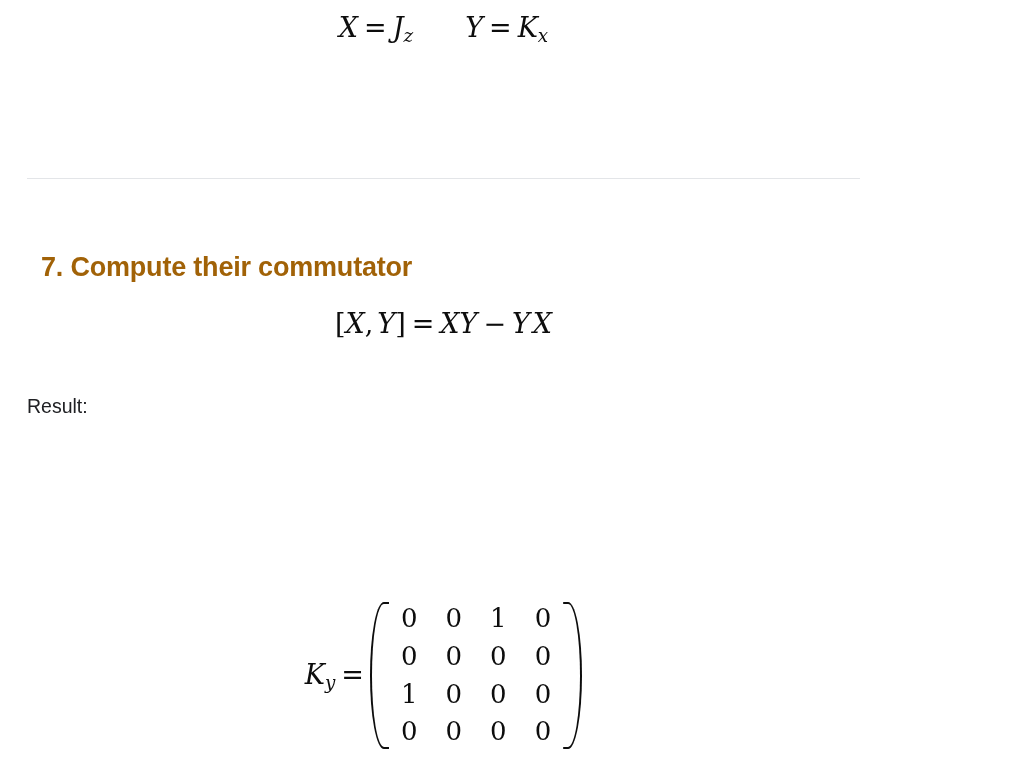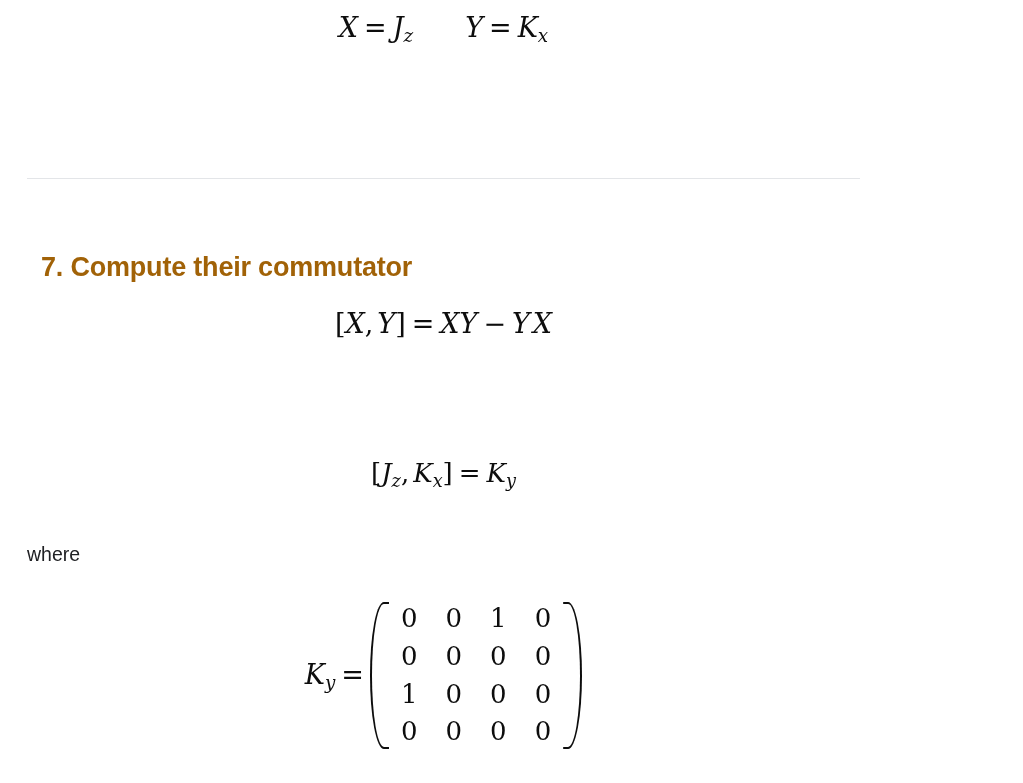--- a/index.html
+++ b/index.html
@@ -149,26 +149,23 @@
 
 
   <hr class="blk hrule" style="top: 178px;">
 
   <h2 class="blk section-title" style="top: 238px;">7. Compute their commutator</h2>
 
   <div class="blk display-math math" style="top: 308px;">
     <span>[</span><span class="mi">X</span><span>,</span><span class="mi" style="padding-left:4px;">Y</span><span>]</span><span class="op">=</span><span class="mi">X</span><span class="mi">Y</span><span class="op">−</span><span class="mi">Y</span><span class="mi" style="padding-left:3px;">X</span>
   </div>
 
-
-  <div class="blk display-math math" style="top: 458px; font-size: 26px;">
-    <span>[</span><span class="mi">J</span><span class="sub">z</span><span>,</span><span class="mi" style="padding-left:4px;">K</span><span class="sub">x</span><span>]</span><span class="op">=</span><span class="mi">K</span><span class="sub">y</span>
-  </div>
-
-  <p class="blk para" style="top: 540px;">where</p>
+  <p class="blk para" style="top: 392px;">Result:</p>
+
+
 
   <div class="blk matrix-row" style="top: 600px;">
     <span class="matrix-label">
       <span class="mi">K</span><span class="sub">y</span><span class="op">=</span>
     </span>
     <span class="matrix-wrap">
       <span class="paren left"></span>
       <table class="mat">
         <tbody>
           <tr>

